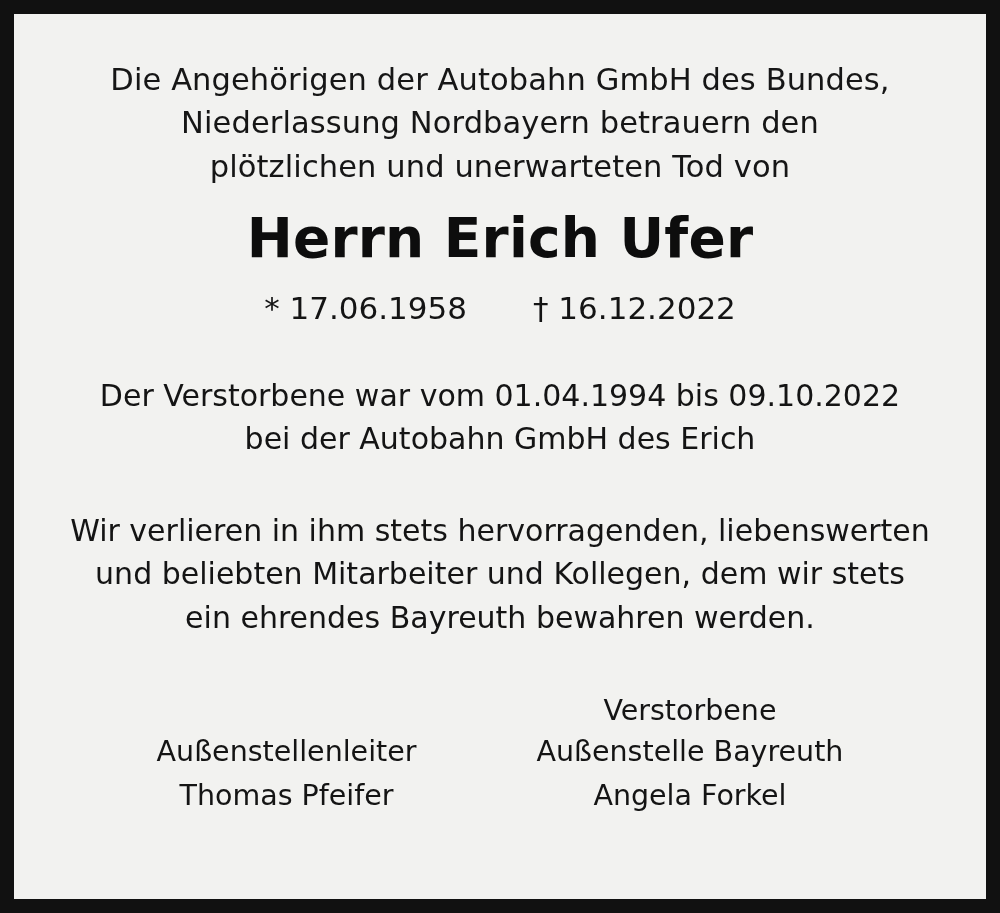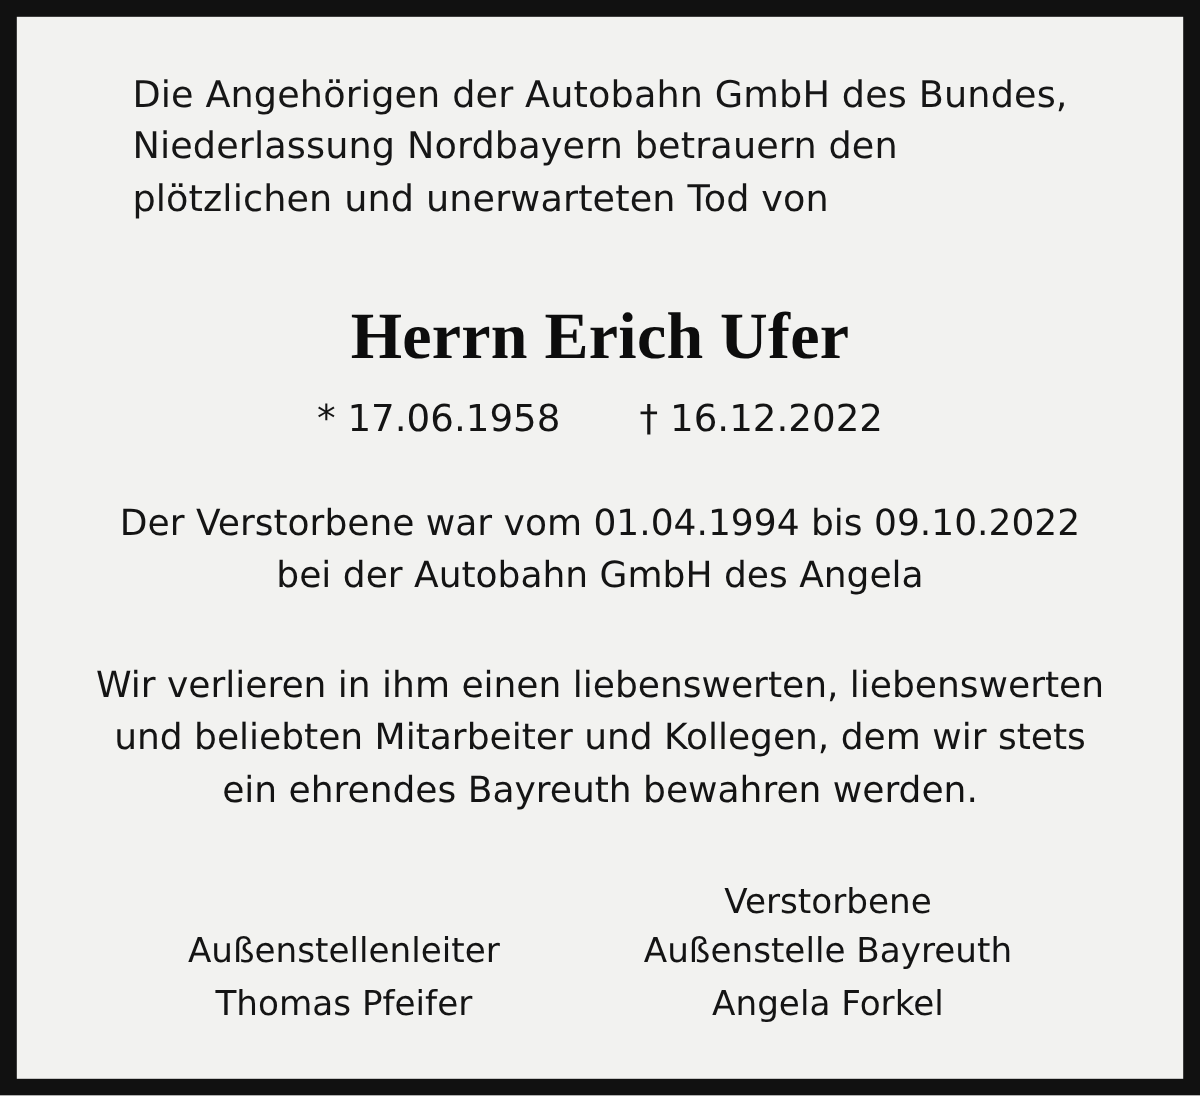--- a/index.html
+++ b/index.html
@@ -19,40 +19,39 @@
     width: 1000px;
     height: 913px;
     border: 14px solid #111111;
     background: #f2f2f0;
     padding: 30px 34px 20px 34px;
     display: flex;
     flex-direction: column;
     align-items: center;
   }
   .intro-block {
-    text-align: left;
+    text-align: center;
     font-size: 30.5px;
     line-height: 1.42;
     color: #161616;
     letter-spacing: 0.1px;
     margin-top: 14px;
   }
   .intro-block .line {
     display: block;
     white-space: nowrap;
   }
   .name-line {
     font-size: 55px;
     font-weight: bold;
     letter-spacing: 0.2px;
     color: #0d0d0d;
-    margin-top: 60px;
+    margin-top: 18px;
     text-align: center;
     white-space: nowrap;
-    font-family: Liberation Serif, serif;
   }
   .dates-row {
     margin-top: 20px;
     display: flex;
     justify-content: center;
     align-items: baseline;
     gap: 66px;
     font-size: 31px;
     color: #141414;
     white-space: nowrap;
@@ -127,25 +126,25 @@
 
   <div class="name-line">Herrn Erich Ufer</div>
 
   <div class="dates-row">
     <span class="date-item">* 17.06.1958</span>
     <span class="date-item">† 16.12.2022</span>
   </div>
 
   <div class="service-block">
     <span class="line">Der Verstorbene war vom 01.04.1994 bis 09.10.2022</span>
-    <span class="line">bei der Autobahn GmbH des Angela</span>
+    <span class="line">bei der Autobahn GmbH des Erich</span>
   </div>
 
   <div class="memorial-block">
-    <span class="line">Wir verlieren in ihm einen liebenswerten, liebenswerten</span>
+    <span class="line">Wir verlieren in ihm stets hervorragenden, liebenswerten</span>
     <span class="line">und beliebten Mitarbeiter und Kollegen, dem wir stets</span>
     <span class="line">ein ehrendes Bayreuth bewahren werden.</span>
   </div>
 
   <div class="signature-area">
     <div class="sig-col left">
       <div class="sig-spacer"></div>
       <span class="sig-line">Außenstellenleiter</span>
       <span class="sig-name">Thomas Pfeifer</span>
     </div>

